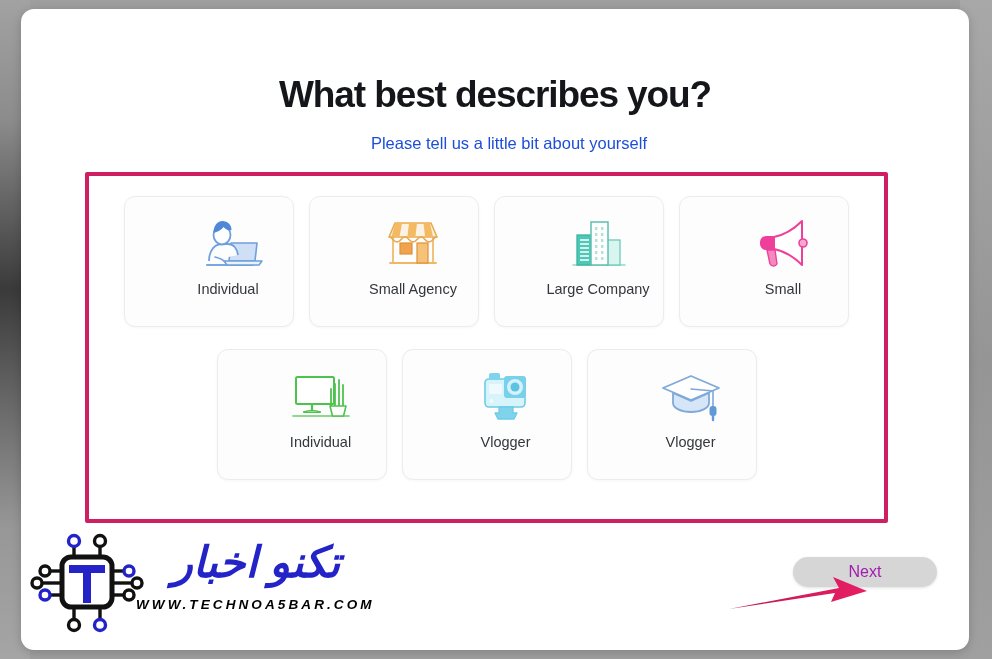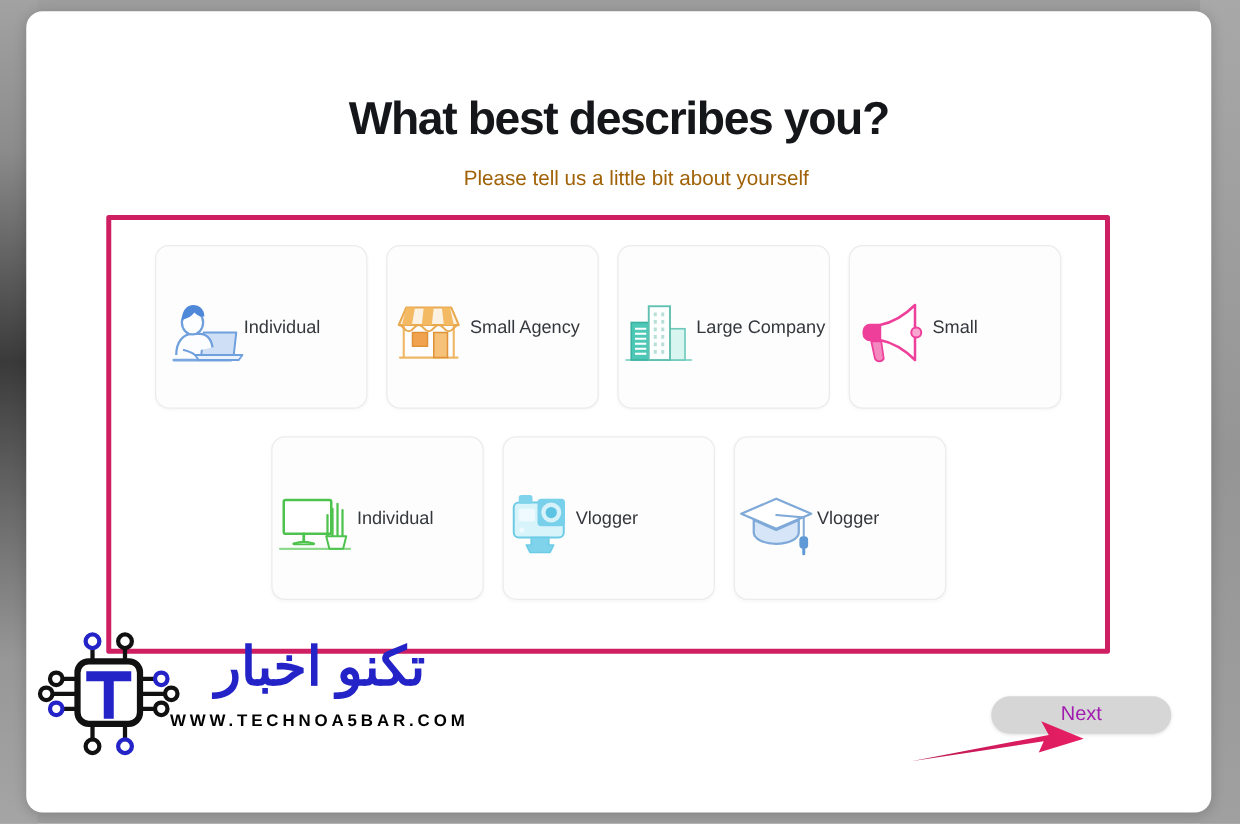--- a/index.html
+++ b/index.html
@@ -56,21 +56,21 @@
     font-size: 37px;
     font-weight: 700;
     color: #14161a;
     letter-spacing: -1.1px;
   }
   .page-subtitle {
     position: absolute;
     left: 0; right: 0; top: 125px;
     text-align: center;
     font-size: 16.5px;
-    color: #a16207;
+    color: #1d4ed8;
     padding-left: 28px;
   }
 
   
   #options-highlight-box {
     position: absolute;
     left: 64px;  top: 163px;
     width: 803px; height: 351px;
     border: 4px solid #cf1f63;
     border-radius: 2px;
@@ -92,24 +92,26 @@
   .option-row.row-2 { margin-top: 22px; }
 
   .option-card {
     width: 170px;
     height: 131px;
     background: #fdfdfd;
     border: 1px solid #ececec;
     border-radius: 11px;
     box-shadow: 0 1px 3px rgba(0,0,0,0.035);
     display: flex;
+    flex-direction: column;
     align-items: center;
     justify-content: flex-start;
     cursor: pointer;
     position: relative;
+    padding-left: 38px;
   }
   .option-icon {
     height: 78px;
     display: flex;
     align-items: center;
     justify-content: center;
     margin-top: 6px;
   }
   .option-label {
     font-size: 14.5px;
@@ -142,25 +144,26 @@
     top: 566px;
     width: 160px;
     height: 44px;
     pointer-events: none;
   }
 
   
   #watermark {
     position: absolute;
     left: 24px;
-    top: 499px;
+    top: 527px;
     width: 350px;
     height: 110px;
     pointer-events: none;
     user-select: none;
+    font-style: italic;
   }
   #watermark-logo {
     position: absolute;
     left: 4px; top: 4px;
   }
   #watermark-text-ar {
     position: absolute;
     left: 148px;
     top: 14px;
     font-size: 43px;

